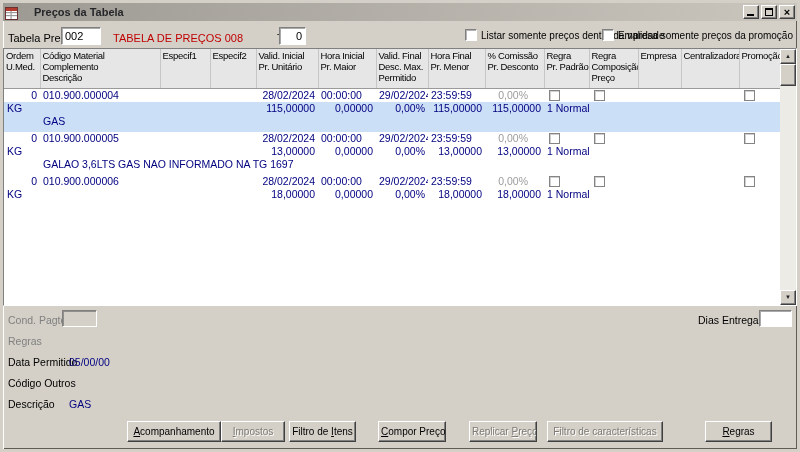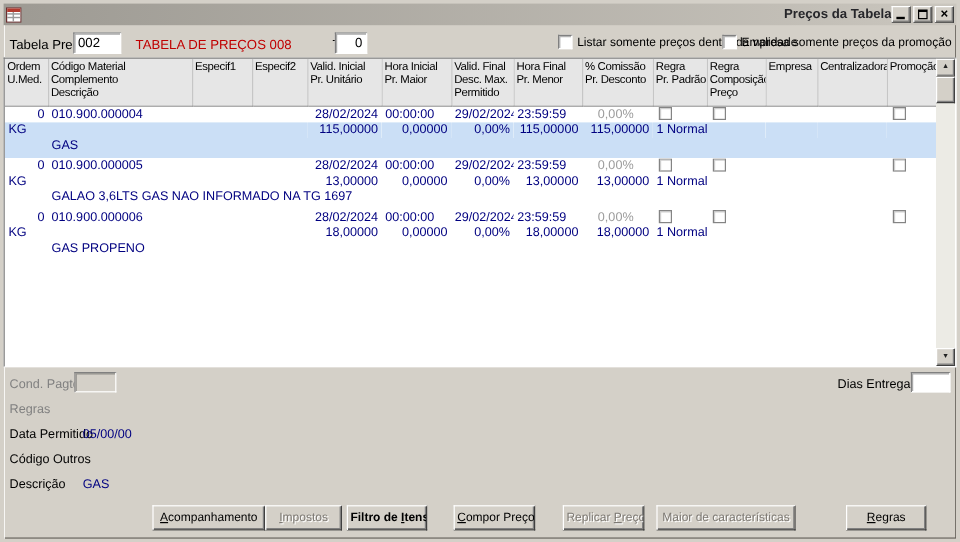--- a/index.html
+++ b/index.html
@@ -9,21 +9,21 @@
   .window { position:relative; width:800px; height:452px;
     background:var(--face,#d4d0c8); border:3px solid var(--face,#d4d0c8);
     box-shadow: inset 1px 1px 0 #fff, inset -1px -1px 0 #5f5b55; }
 
   
   .titlebar { position:absolute; left:0; top:0; right:0; height:18px;
     background:linear-gradient(90deg,#9d9a93,#cac6be);
     display:flex; align-items:center; padding:0 2px; }
   .ticon { width:13px; height:13px; flex:0 0 auto; display:inline-block; }
   .ttext { font-size:11px; font-weight:bold; color:#26262a; margin-left:16px; flex:1;
-    white-space:nowrap; overflow:hidden;text-align:right; }
+    white-space:nowrap; overflow:hidden; }
   .tbtns { display:flex; gap:2px; }
   .tbtn { width:16px; height:14px; background:var(--face,#d4d0c8);
     border:1px solid; border-color:#fff #404040 #404040 #fff;
     box-shadow: inset -1px -1px 0 #808080;
     display:flex; align-items:center; justify-content:center;
     font-size:10px; line-height:10px; color:#000; cursor:default; position:relative; }
   .g-min { position:absolute; left:3px; bottom:2px; width:7px; height:2px; background:#000; }
   .g-max { position:absolute; left:3px; top:2px; width:8px; height:8px;
     border:1px solid #000; border-top-width:2px; }
   .g-close { font-weight:bold; font-size:11px; margin-top:-1px; }
@@ -83,21 +83,21 @@
   
   .button-bar { position:absolute; left:124px; top:418px; display:flex; align-items:center; }
   .btn { height:21px; background:var(--face,#d4d0c8); border:1px solid;
     border-color:#fff #404040 #404040 #fff; box-shadow: inset -1px -1px 0 #808080;
     font-family:"Liberation Sans",sans-serif; font-size:10px; color:#000;
     white-space:nowrap; overflow:hidden; padding:0 2px; cursor:default; }
   .btn .ul { text-decoration:underline; }
   .btn.dis { color:#7e7a74; text-shadow:1px 1px 0 #fff; }
   .btn:nth-child(1){ width:94px; }
   .btn:nth-child(2){ width:64px; }
-  .btn:nth-child(3){ width:67px; margin-left:4px;font-weight:bold; }
+  .btn:nth-child(3){ width:67px; margin-left:4px; }
   .btn:nth-child(4){ width:68px; margin-left:22px; }
   .btn:nth-child(5){ width:68px; margin-left:23px; }
   .btn:nth-child(6){ width:116px; margin-left:10px; }
   .btn:nth-child(7){ width:67px; margin-left:42px; }
 </style>
 </head>
 <body>
 
 <div class="window">
 
@@ -270,24 +270,20 @@
             <td class="r">18,00000</td>
             <td class="r">0,00000</td>
             <td class="r">0,00%</td>
             <td class="r">18,00000</td>
             <td class="r">18,00000</td>
             <td colspan="2">1 Normal</td>
             <td></td>
             <td></td>
             <td></td>
           </tr>
-          <tr class="last">
-            <td></td>
-            <td colspan="13">GAS PROPENO</td>
-          </tr>
         </tbody>
     </table>
     <div class="vscroll">
       <div class="sbtn">▲</div>
       <div class="sthumb"></div>
       <div class="strack"></div>
       <div class="sbtn">▼</div>
     </div>
   </div>
 
@@ -303,17 +299,17 @@
   <span class="lbl" style="left:5px; top:395px; font-size:10.5px">Descrição</span>
   <span class="lbl navy" style="left:66px; top:395px; font-size:10.5px">GAS</span>
 
 
   <div class="button-bar">
       <button type="button" class="btn"><span class="ul">A</span>companhamento</button>
       <button type="button" class="btn dis"><span class="ul">I</span>mpostos</button>
       <button type="button" class="btn">Filtro de <span class="ul">I</span>tens</button>
       <button type="button" class="btn"><span class="ul">C</span>ompor Preço</button>
       <button type="button" class="btn dis">Replicar <span class="ul">P</span>reço</button>
-      <button type="button" class="btn dis">Maior de características</button>
+      <button type="button" class="btn dis">Filtro de características</button>
       <button type="button" class="btn"><span class="ul">R</span>egras</button>
     </div>
 
 </div>
 
 </body></html>

